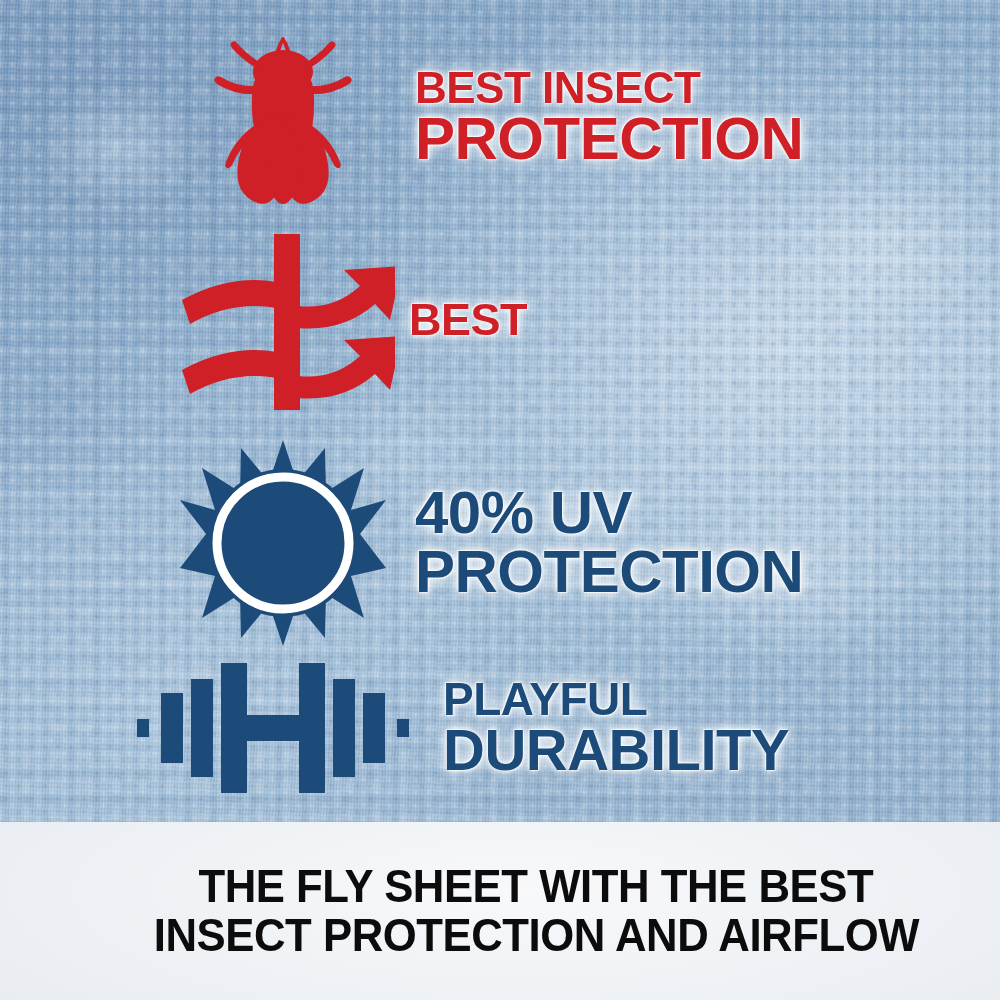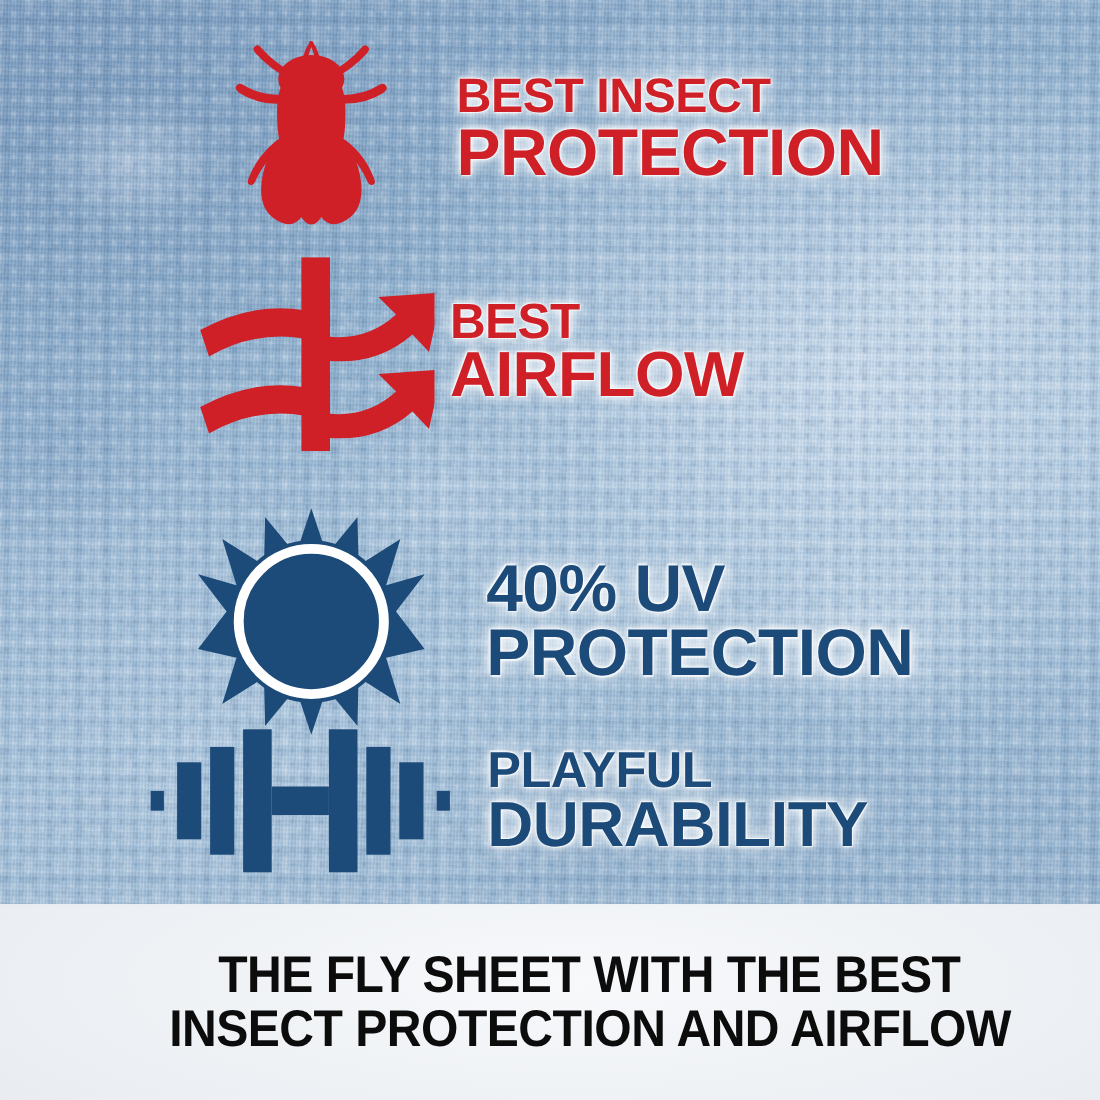--- a/index.html
+++ b/index.html
@@ -210,25 +210,24 @@
           <path d="M12 140 q48 -26 95 -18 l0 26 q-45 -8 -87 16 z"></path>
 
           <path d="M128 76 q36 4 62 -20 l-16 -16 l58 -4 l-12 54 l-15 -16 q-32 28 -77 24 z"></path>
 
           <path d="M128 146 q36 4 62 -20 l-16 -16 l58 -4 l-12 54 l-15 -16 q-32 28 -77 24 z"></path>
         </g>
       </svg>
     </div>
     <div class="text-cell" style="margin-left:-6px;">
       <p class="feature-line red-text" style="font-size:45px;">BEST</p>
-      <p class="feature-line red-text" style="font-size:58px;">AIRFLOW</p>
-    </div>
-  </div>
-
-  <div class="row" style="left:150px; top:457px; width:850px; height:215px;gap:27px;">
+    </div>
+  </div>
+
+  <div class="row" style="left:150px; top:435px; width:850px; height:215px;">
     <div class="icon-cell" style="width:265px; height:215px;">
       <svg width="210" height="210" viewBox="0 0 210 210" aria-hidden="true">
 
         <polygon fill="#1d4b79" points="
           105,2 119,44 147,10 148,54 186,30 173,72 208,62 182,96
           208,130 173,138 186,180 148,156 147,200 119,166 105,208 91,166
           63,200 62,156 24,180 37,138 2,130 28,96 2,62 37,72 24,30 62,54
           63,10 91,44"></polygon>
 
         <circle cx="105" cy="105" r="74" fill="#1d4b79"></circle>

